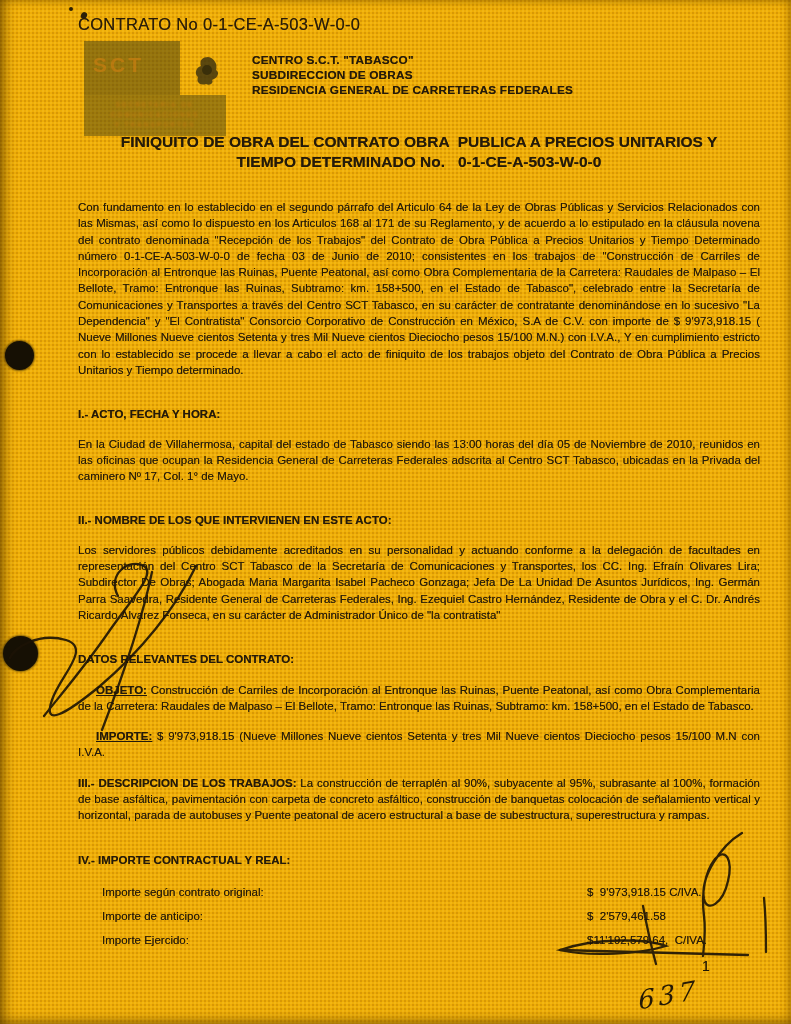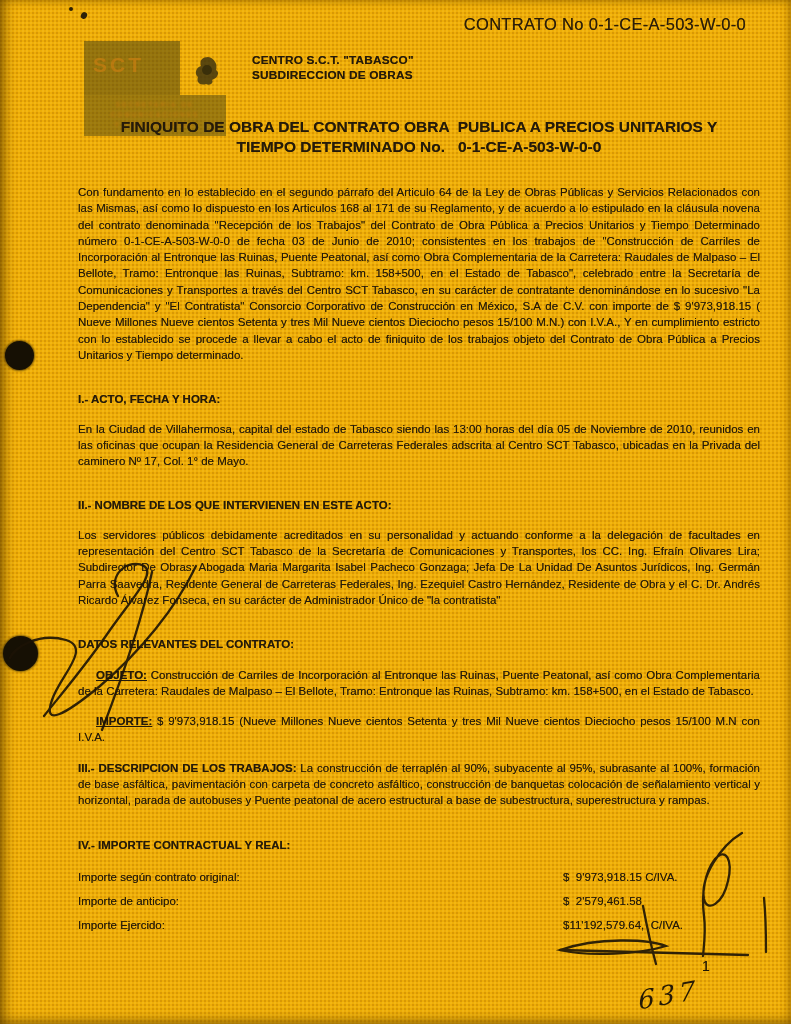--- a/index.html
+++ b/index.html
@@ -18,35 +18,35 @@
     box-shadow:
       inset 10px 0 12px -6px rgba(80,52,0,.65),
       inset -7px 0 9px -5px rgba(110,72,0,.45),
       inset 0 -10px 12px -7px rgba(90,60,0,.55),
       inset 0 6px 8px -5px rgba(120,80,0,.35);
   }
   .ink{ text-shadow:0 0 .5px rgba(46,30,8,.65); }
 
   
   .content{position:absolute;left:78px;top:0;width:682px;}
-  .contract-no{margin-top:15px;text-align:right;padding-right:14px;
+  .contract-no{margin-top:15px;text-align:left;padding-right:14px;
     font-size:16.5px;letter-spacing:.3px;color:#2a1d0a;}
   .center-block{margin-top:19px;margin-left:174px;font-weight:bold;
     font-size:11.8px;line-height:15px;letter-spacing:.2px;}
   .title{margin-top:34px;text-align:center;font-weight:bold;
     font-size:15.5px;line-height:19.5px;}
   .title-line{white-space:pre-wrap;}
   .para{margin:0;text-align:justify;font-size:11.5px;line-height:16.3px;}
   .mt-body{margin-top:13px;}
   .mt-sec{margin-top:28px;}
   .mt-para{margin-top:14px;}
   .b{font-weight:bold;}
   .u{text-decoration:underline;margin-left:18px;}
   .rows{margin-top:12px;font-size:11.5px;line-height:24px;}
-  .row{display:flex;}
+  .row{display:flex;margin-left:24px;}
   .row-label{width:485px;}
   .row-value{white-space:pre-wrap;}
 
   
   .logo{position:absolute;left:84px;top:41px;width:142px;height:95px;}
   .logo-top{position:absolute;left:0;top:0;width:96px;height:54px;
     background:rgba(77,69,17,.55);filter:blur(.4px);}
   .logo-acronym{position:absolute;left:9px;top:12px;font-weight:bold;
     font-size:21px;letter-spacing:3px;color:rgba(214,128,18,.55);
     filter:blur(.7px);font-family:"Liberation Sans",sans-serif;}
@@ -104,20 +104,21 @@
     </div>
   </div>
 
   <div class="content ink">
 
     <div class="contract-no">CONTRATO No 0-1-CE-A-503-W-0-0</div>
 
     <div class="center-block">
       <div>CENTRO S.C.T. "TABASCO"</div>
       <div>SUBDIRECCION DE OBRAS</div>
+      <div>RESIDENCIA GENERAL DE CARRETERAS FEDERALES</div>
     </div>
 
     <div class="title">
       <div class="title-line">FINIQUITO DE OBRA DEL CONTRATO OBRA  PUBLICA A PRECIOS UNITARIOS Y</div>
       <div class="title-line">TIEMPO DETERMINADO No.   0-1-CE-A-503-W-0-0</div>
     </div>
 
     <p class="para mt-sec">Con fundamento en lo establecido en el segundo párrafo del Articulo 64 de la Ley de Obras Públicas y Servicios Relacionados con las Mismas, así como lo dispuesto en los Articulos  168 al 171 de su Reglamento, y de acuerdo a lo estipulado en la cláusula novena del contrato denominada "Recepción de los Trabajos" del Contrato de Obra Pública a Precios Unitarios y Tiempo Determinado número 0-1-CE-A-503-W-0-0 de fecha 03 de Junio de 2010; consistentes en los trabajos de "Construcción de Carriles de Incorporación al Entronque las Ruinas, Puente Peatonal, así como Obra Complementaria de la Carretera: Raudales de Malpaso – El Bellote, Tramo: Entronque las Ruinas, Subtramo: km. 158+500, en el Estado de Tabasco", celebrado entre la Secretaría de Comunicaciones y Transportes a través del Centro SCT Tabasco, en su carácter de contratante denominándose en lo sucesivo "La Dependencia" y "El Contratista" Consorcio Corporativo de Construcción en México, S.A de C.V.  con importe de $  9'973,918.15 ( Nueve Millones Nueve cientos Setenta y tres Mil Nueve cientos Dieciocho pesos 15/100 M.N.) con I.V.A., Y en cumplimiento estricto con lo establecido  se procede a llevar a cabo el acto de finiquito de los trabajos objeto del Contrato de Obra Pública a Precios Unitarios y Tiempo determinado.</p>
 
     <p class="para b mt-sec">I.- ACTO, FECHA Y HORA:</p>

